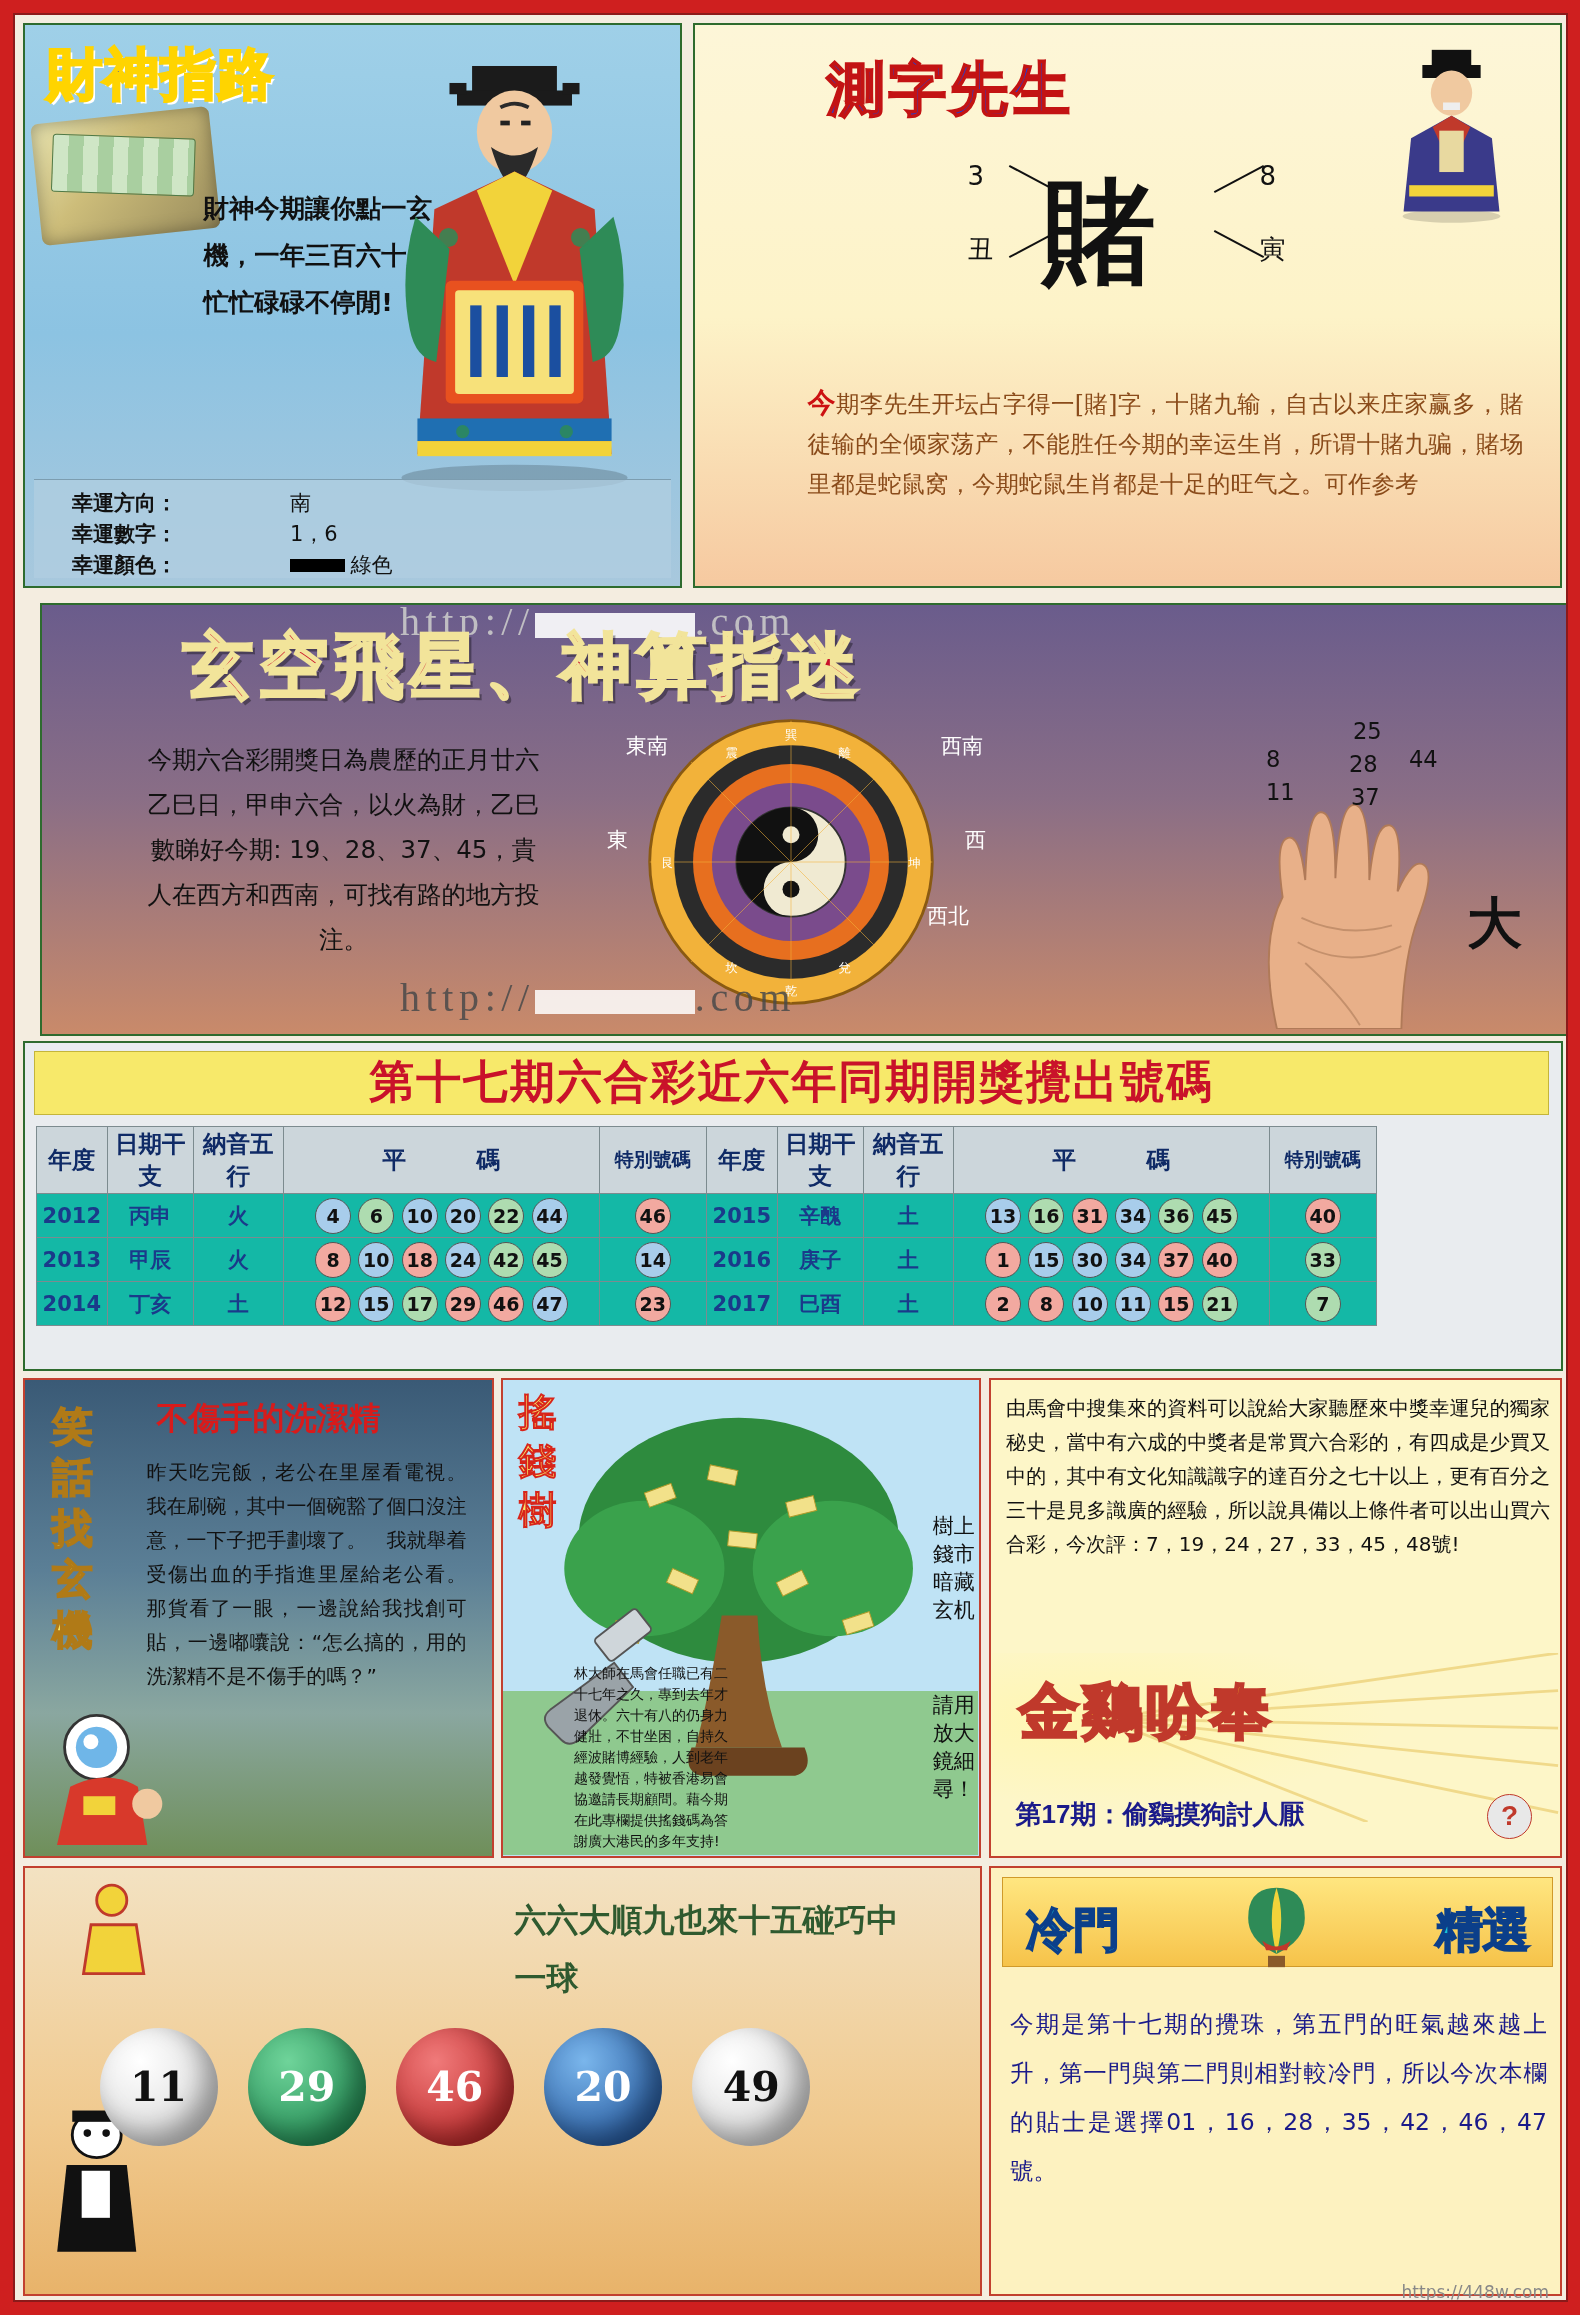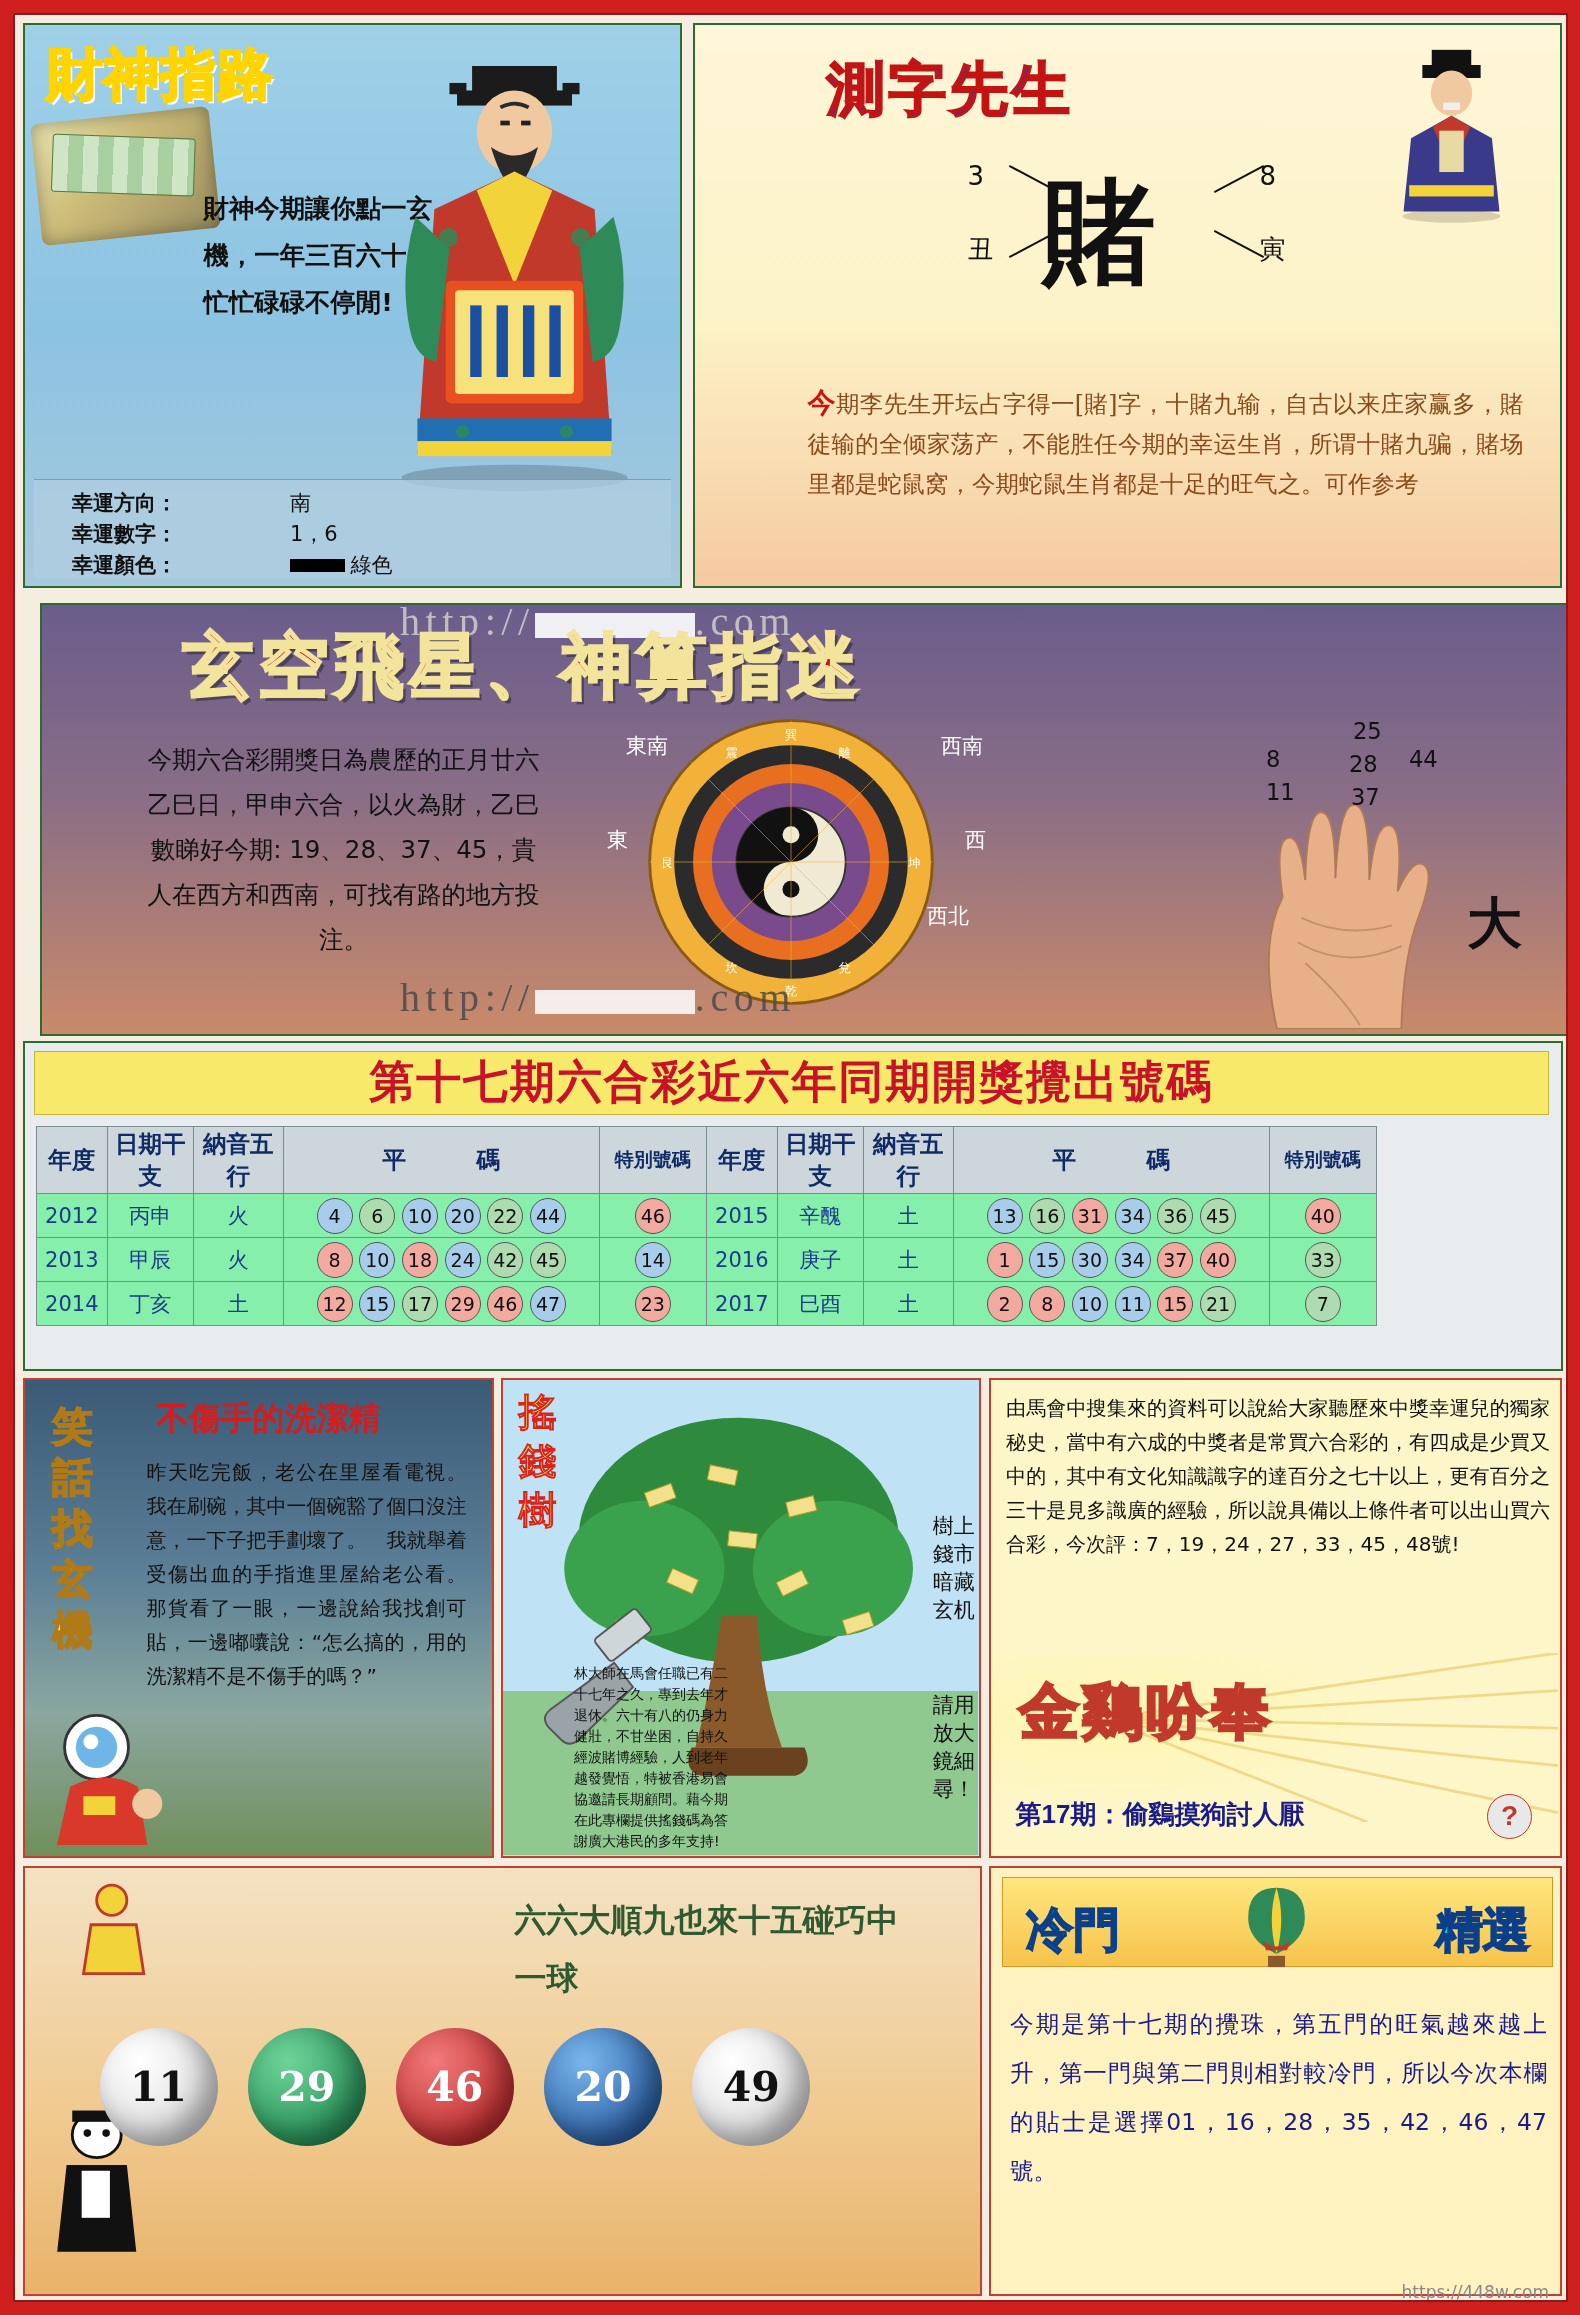--- a/index.html
+++ b/index.html
@@ -118,21 +118,21 @@
   }
   .tbanner span{
     font-size:45px;font-weight:bold;color:#c9122a;letter-spacing:1.9px;line-height:60px;
   }
   table.lotto{
     position:absolute;left:11.3px;top:83px;border-collapse:collapse;
     font-family:"DejaVu Sans",sans-serif;
   }
   table.lotto td,table.lotto th{
     border:0.9px solid #7c8b8f;text-align:center;font-size:21px;color:#1a3a8a;
-    height:41px;background:#86efac;
+    height:41px;background:#14b8a6;font-weight:bold;
   }
   table.lotto th{background:#ccd6db;color:#0f2a66;font-size:23.5px;font-weight:bold;}
   .ball{
     display:inline-block;width:34px;height:34px;line-height:34px;border-radius:50%;
     font-size:19px;color:#111;border:0.9px solid #555;
   }
   .bl-r{background:#f2a9a0;}
   .bl-b{background:#a8cdeb;}
   .bl-g{background:#aedcb0;}
   

